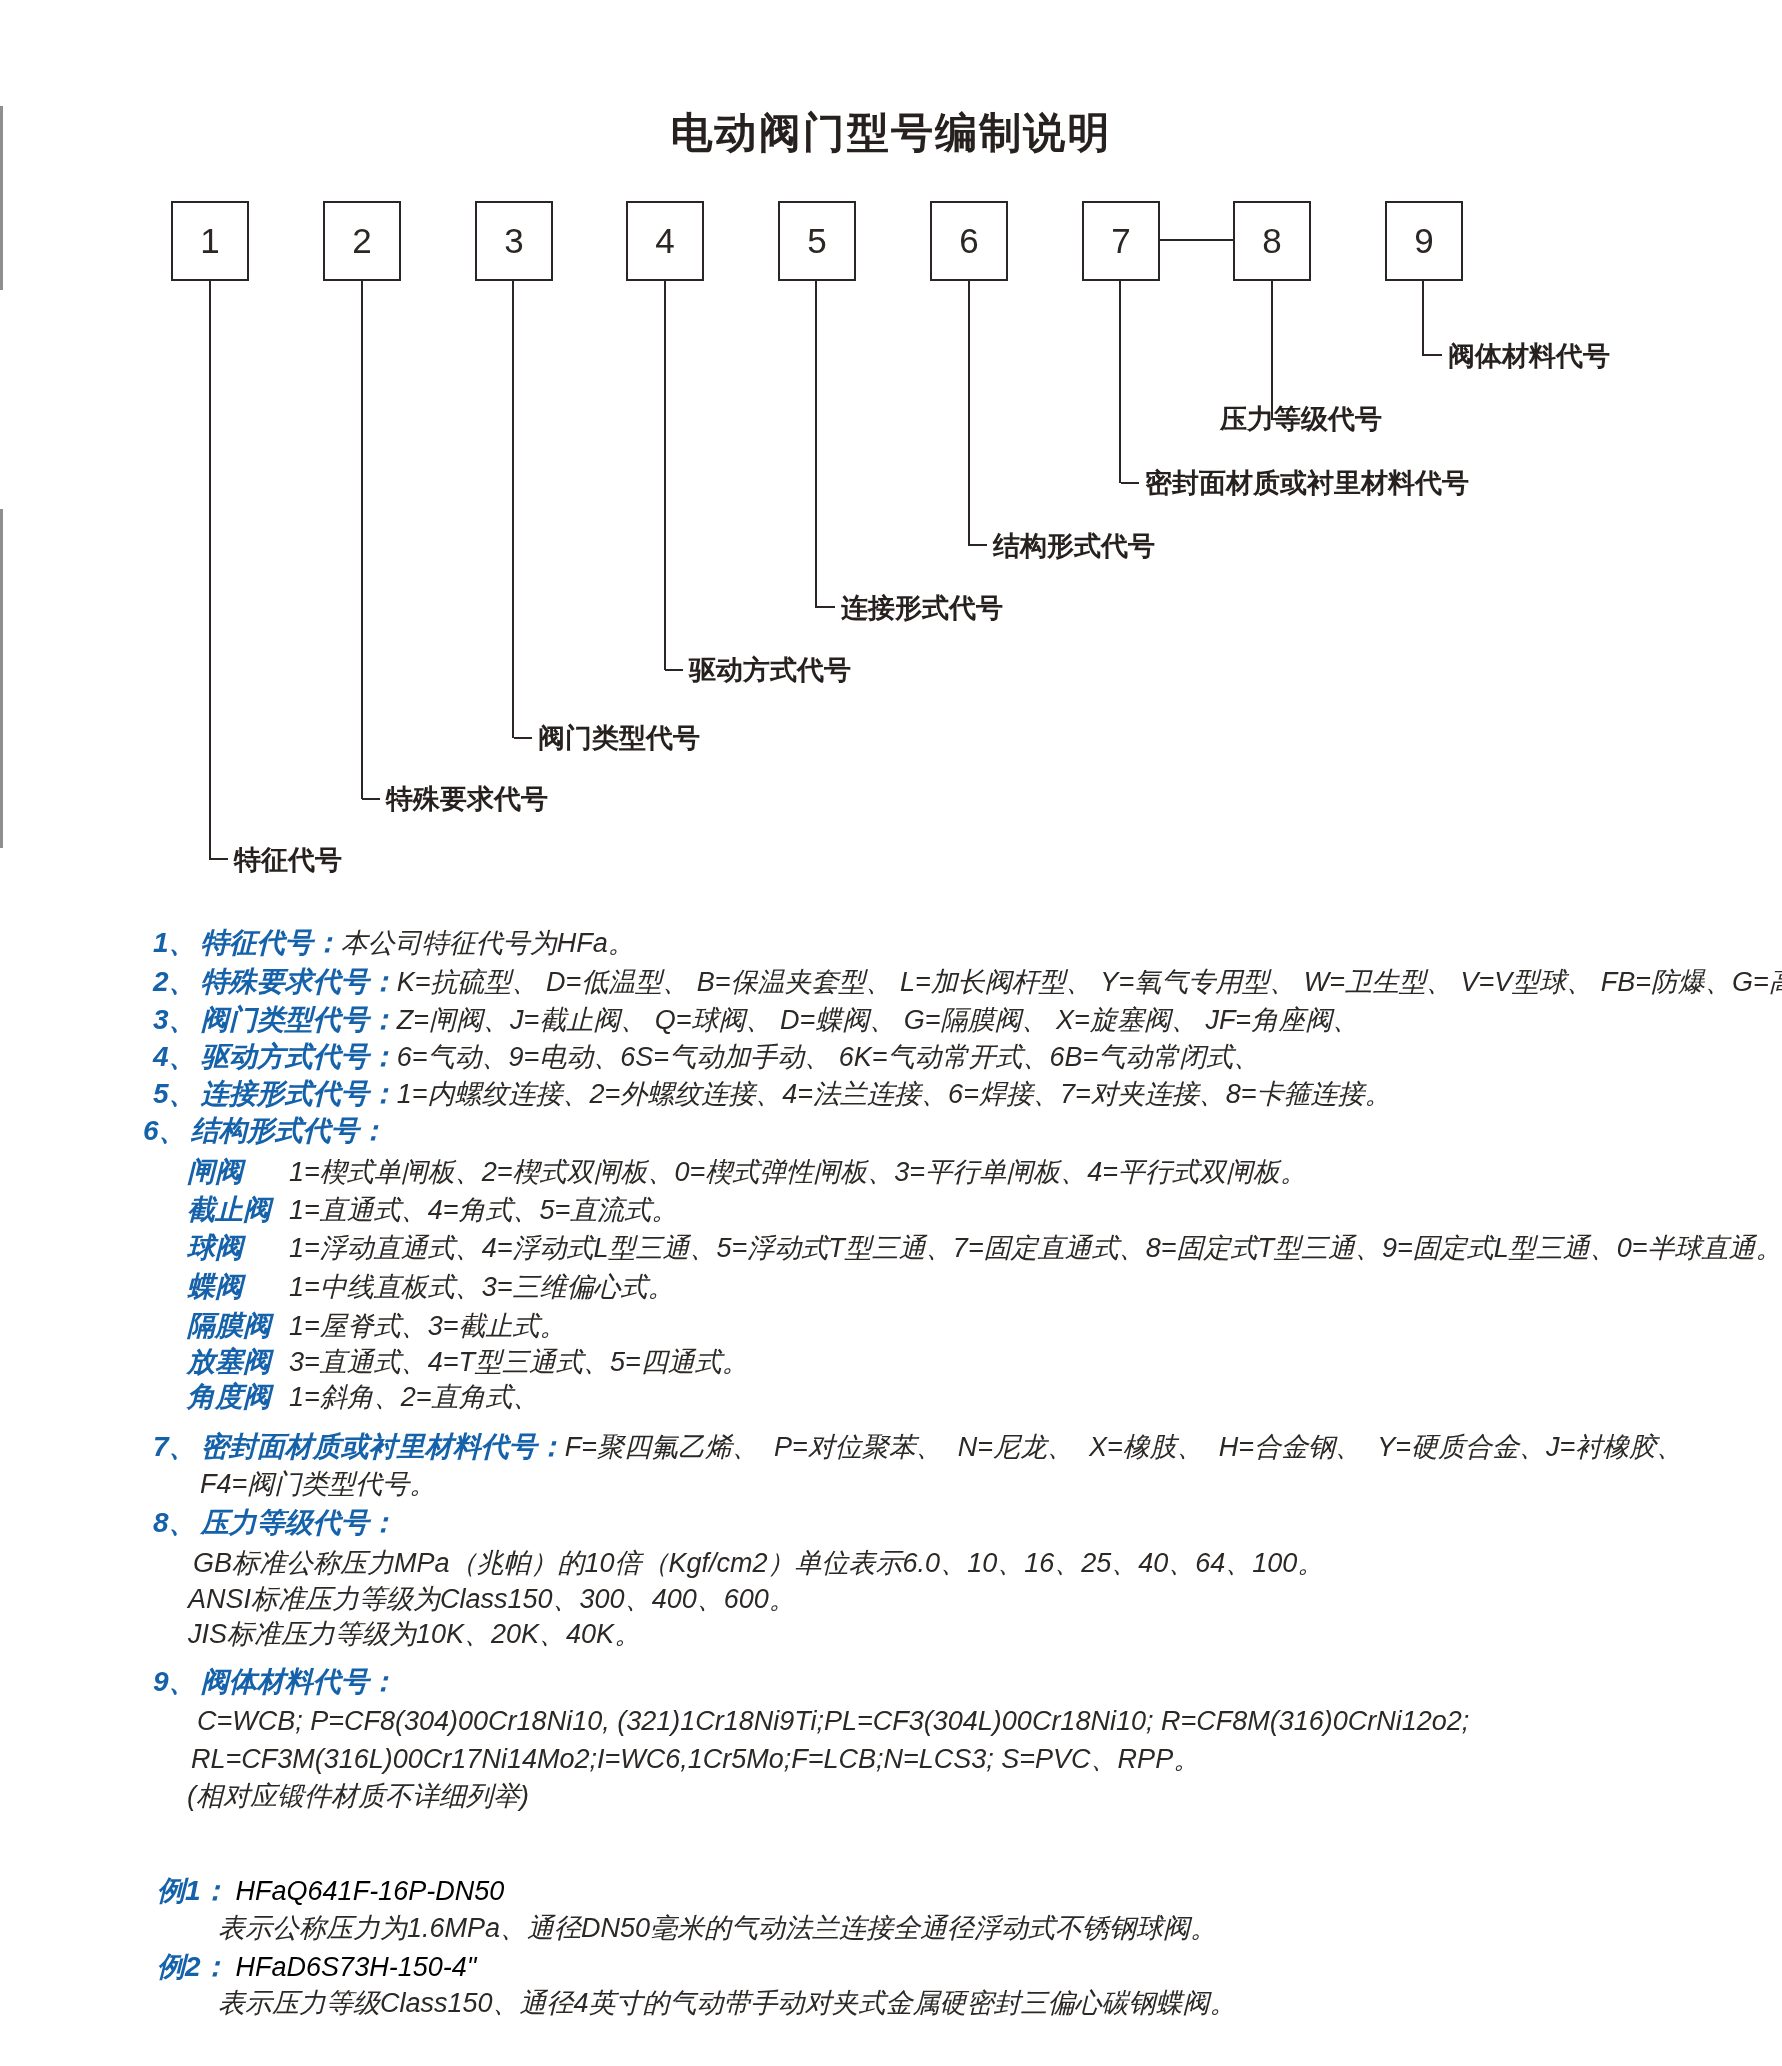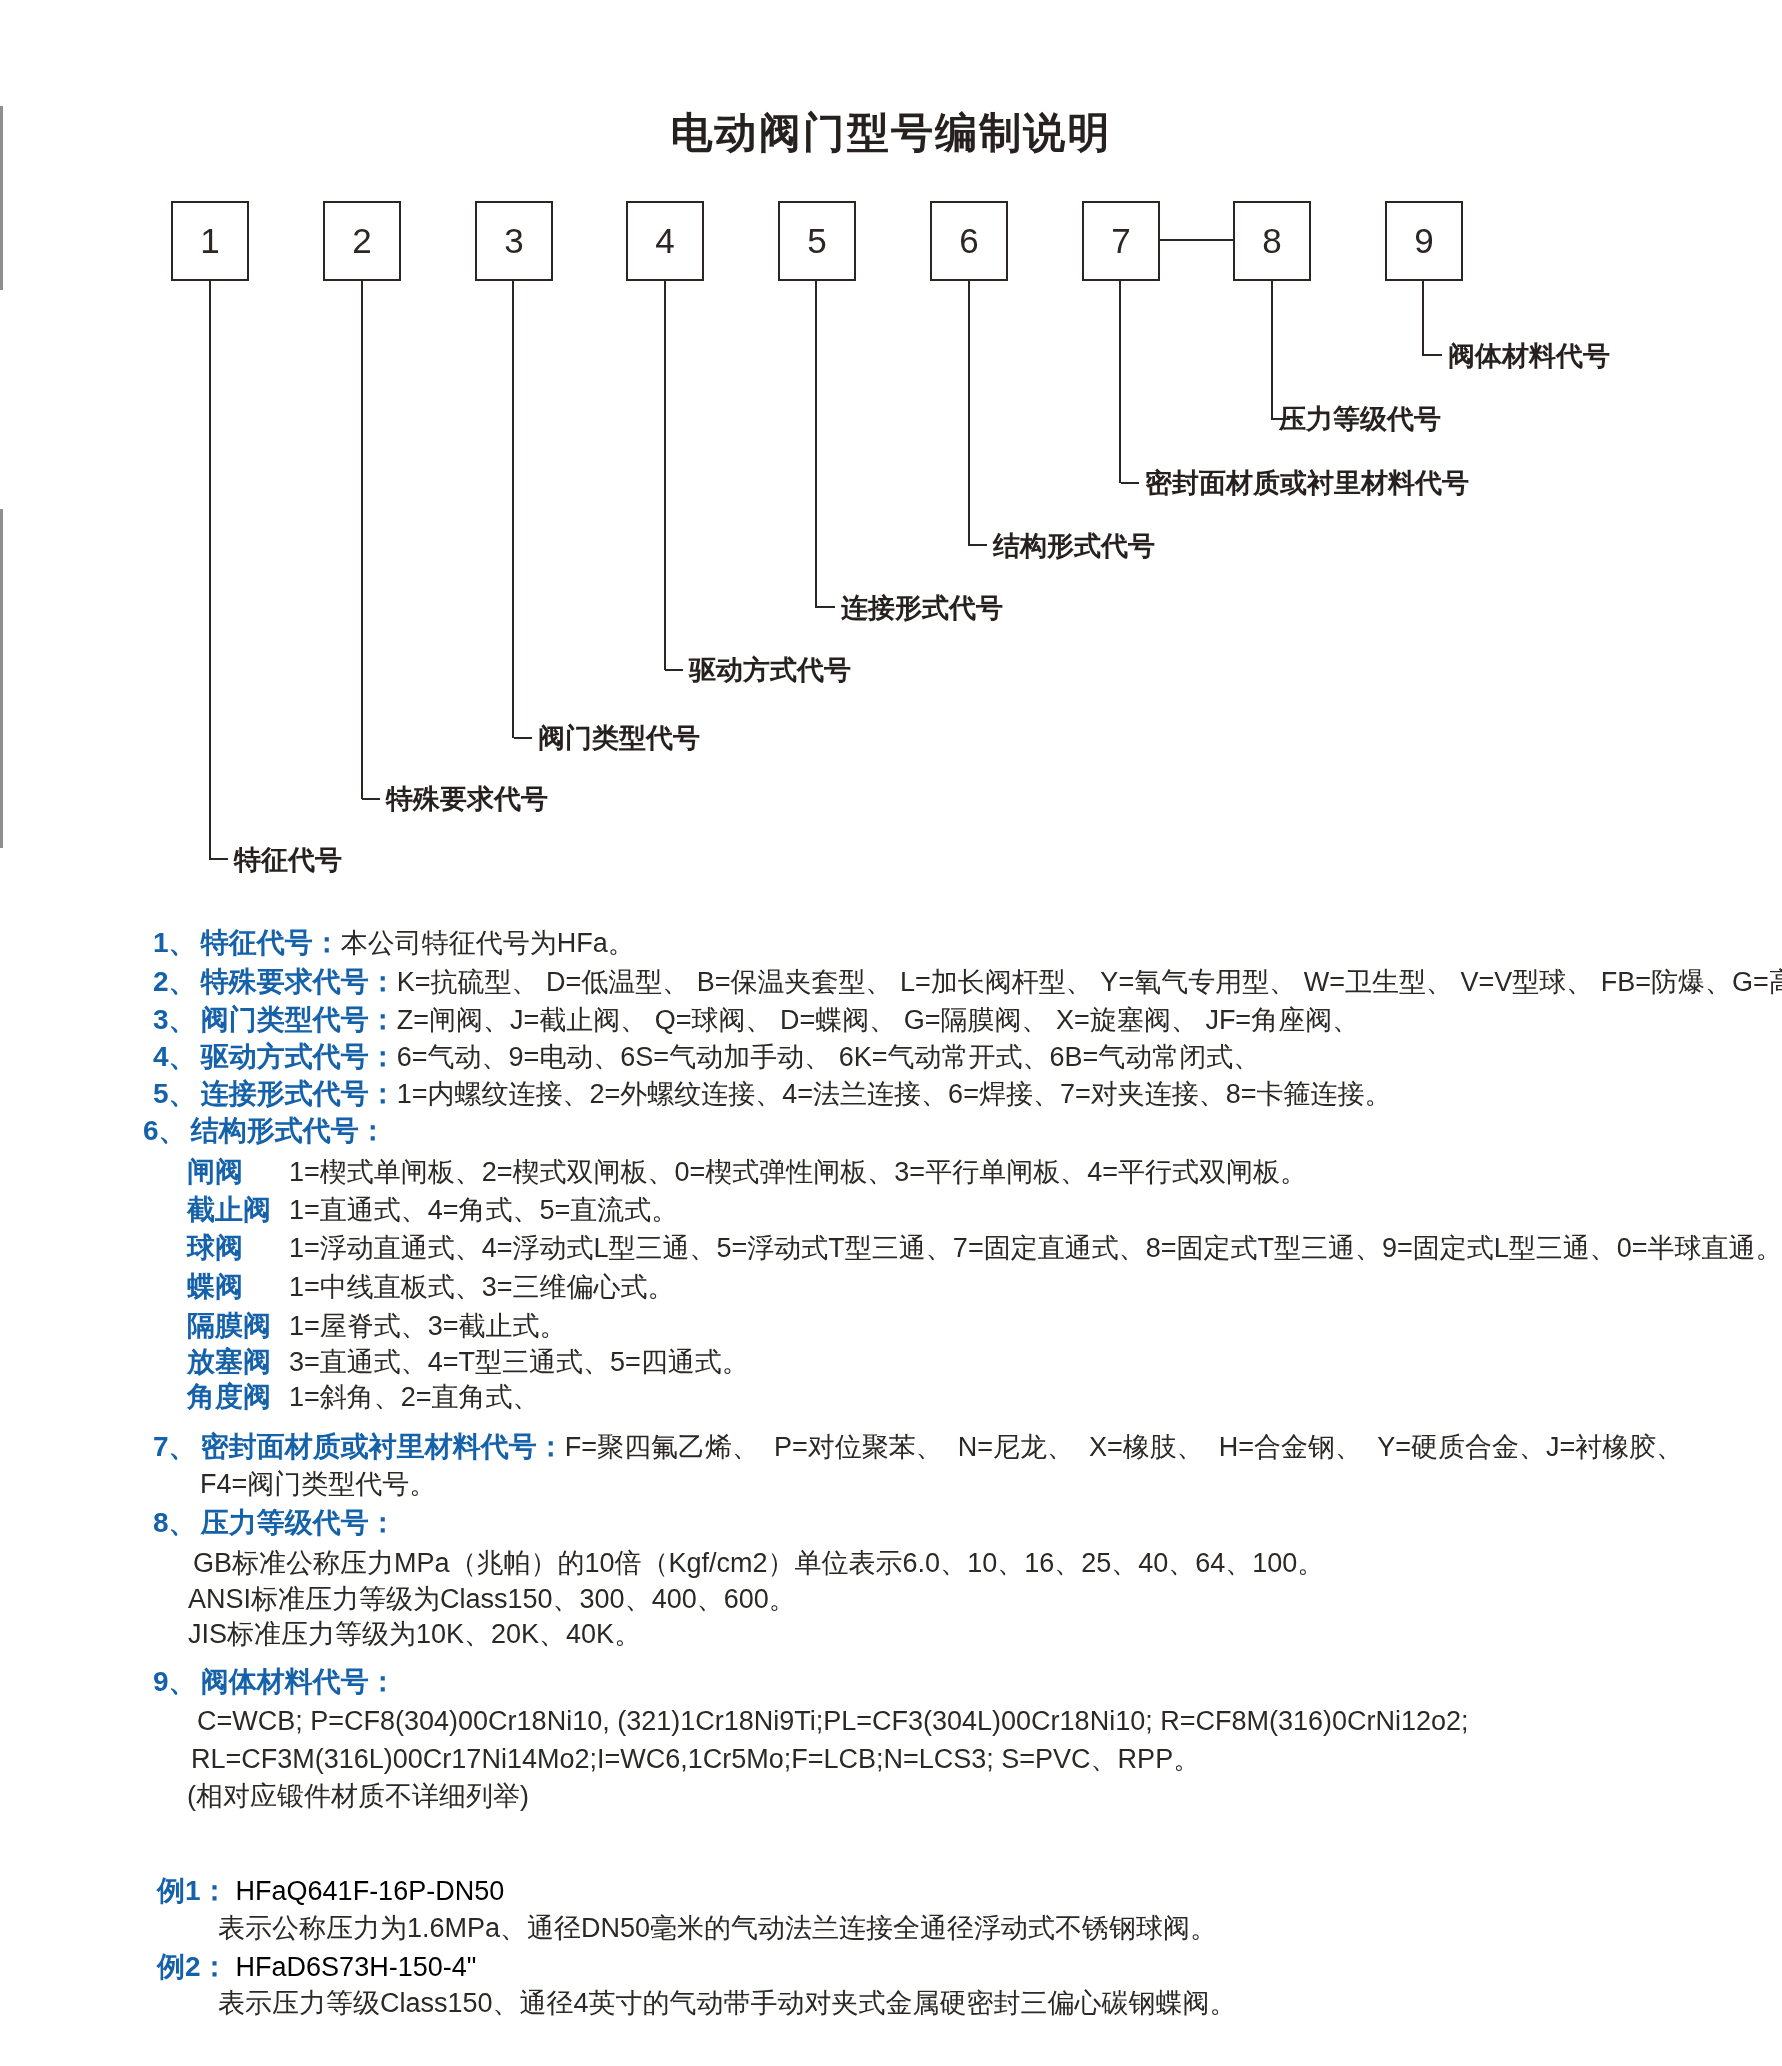--- a/index.html
+++ b/index.html
@@ -27,21 +27,21 @@
   }
   .vline{position:absolute;width:2.1px;background:#2b2524;}
   .hline{position:absolute;height:2.1px;background:#2b2524;}
   .dlabel{
     position:absolute;height:31px;line-height:31px;
     font-size:27px;font-weight:bold;color:#26211e;white-space:pre;
   }
   
   .line{
     position:absolute;height:34px;line-height:34px;
-    font-size:27px;white-space:pre;color:#2b2826;
+    font-size:27px;white-space:pre;color:#2b2826;font-style:italic;
   }
   .no,.head{color:#1562aa;font-weight:bold;font-size:28px;}
   .no{margin-right:4.2px;}
   .body{color:#2b2826;}
   .srow{display:flex;}
   .slabel{color:#1562aa;font-weight:bold;font-size:28px;width:102px;flex:0 0 102px;}
   .code{color:#000000;}
 </style>
 </head>
 <body>
@@ -106,21 +106,21 @@
   <div class="vline" style="left:968px;top:280px;height:266px;"></div>
   <div class="hline" style="left:969px;top:544px;width:18.4px;"></div>
   <div class="dlabel" style="left:993px;top:531px;">结构形式代号</div>
 
   <div class="vline" style="left:1119px;top:280px;height:203px;"></div>
   <div class="hline" style="left:1121px;top:482px;width:18.4px;"></div>
   <div class="dlabel" style="left:1145px;top:468px;">密封面材质或衬里材料代号</div>
 
   <div class="vline" style="left:1271px;top:280px;height:140px;"></div>
   <div class="hline" style="left:1272px;top:418px;width:18.4px;"></div>
-  <div class="dlabel" style="left:1279px;top:404px;">压力等级代号</div>
+  <div class="dlabel" style="left:1220px;top:404px;">压力等级代号</div>
 
   <div class="vline" style="left:1422px;top:280px;height:76px;"></div>
   <div class="hline" style="left:1424px;top:354px;width:18.4px;"></div>
   <div class="dlabel" style="left:1448px;top:341px;">阀体材料代号</div>
 
   <div class="line" style="left:153px;top:926px;"><span class="no">1、</span><span class="head">特征代号：</span><span class="body">本公司特征代号为HFa。</span></div>
 
   <div class="line" style="left:153px;top:965px;"><span class="no">2、</span><span class="head">特殊要求代号：</span><span class="body">K=抗硫型、 D=低温型、 B=保温夹套型、 L=加长阀杆型、 Y=氧气专用型、 W=卫生型、 V=V型球、 FB=防爆、G=高温、</span></div>
 
   <div class="line" style="left:153px;top:1003px;"><span class="no">3、</span><span class="head">阀门类型代号：</span><span class="body">Z=闸阀、J=截止阀、 Q=球阀、 D=蝶阀、 G=隔膜阀、 X=旋塞阀、 JF=角座阀、</span></div>

